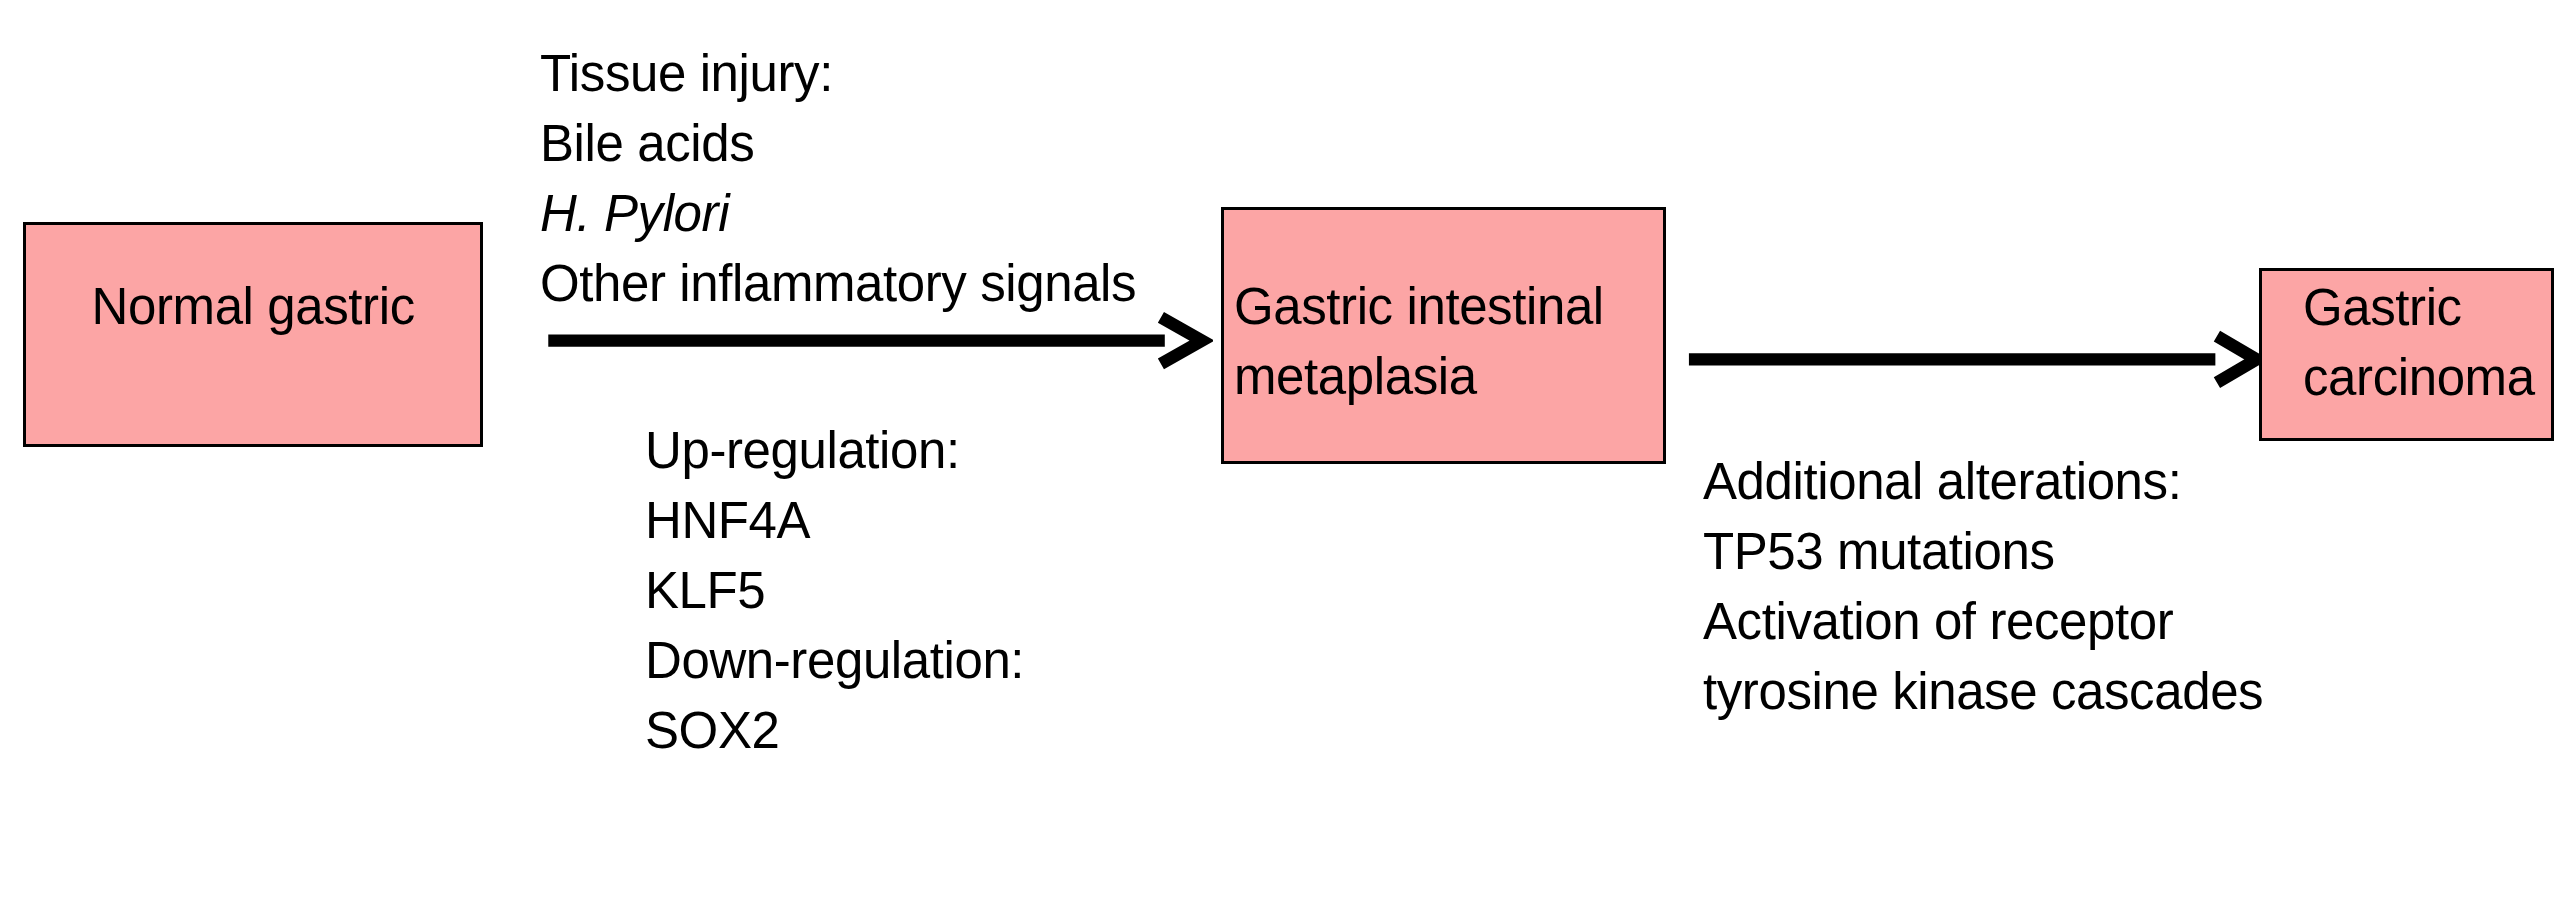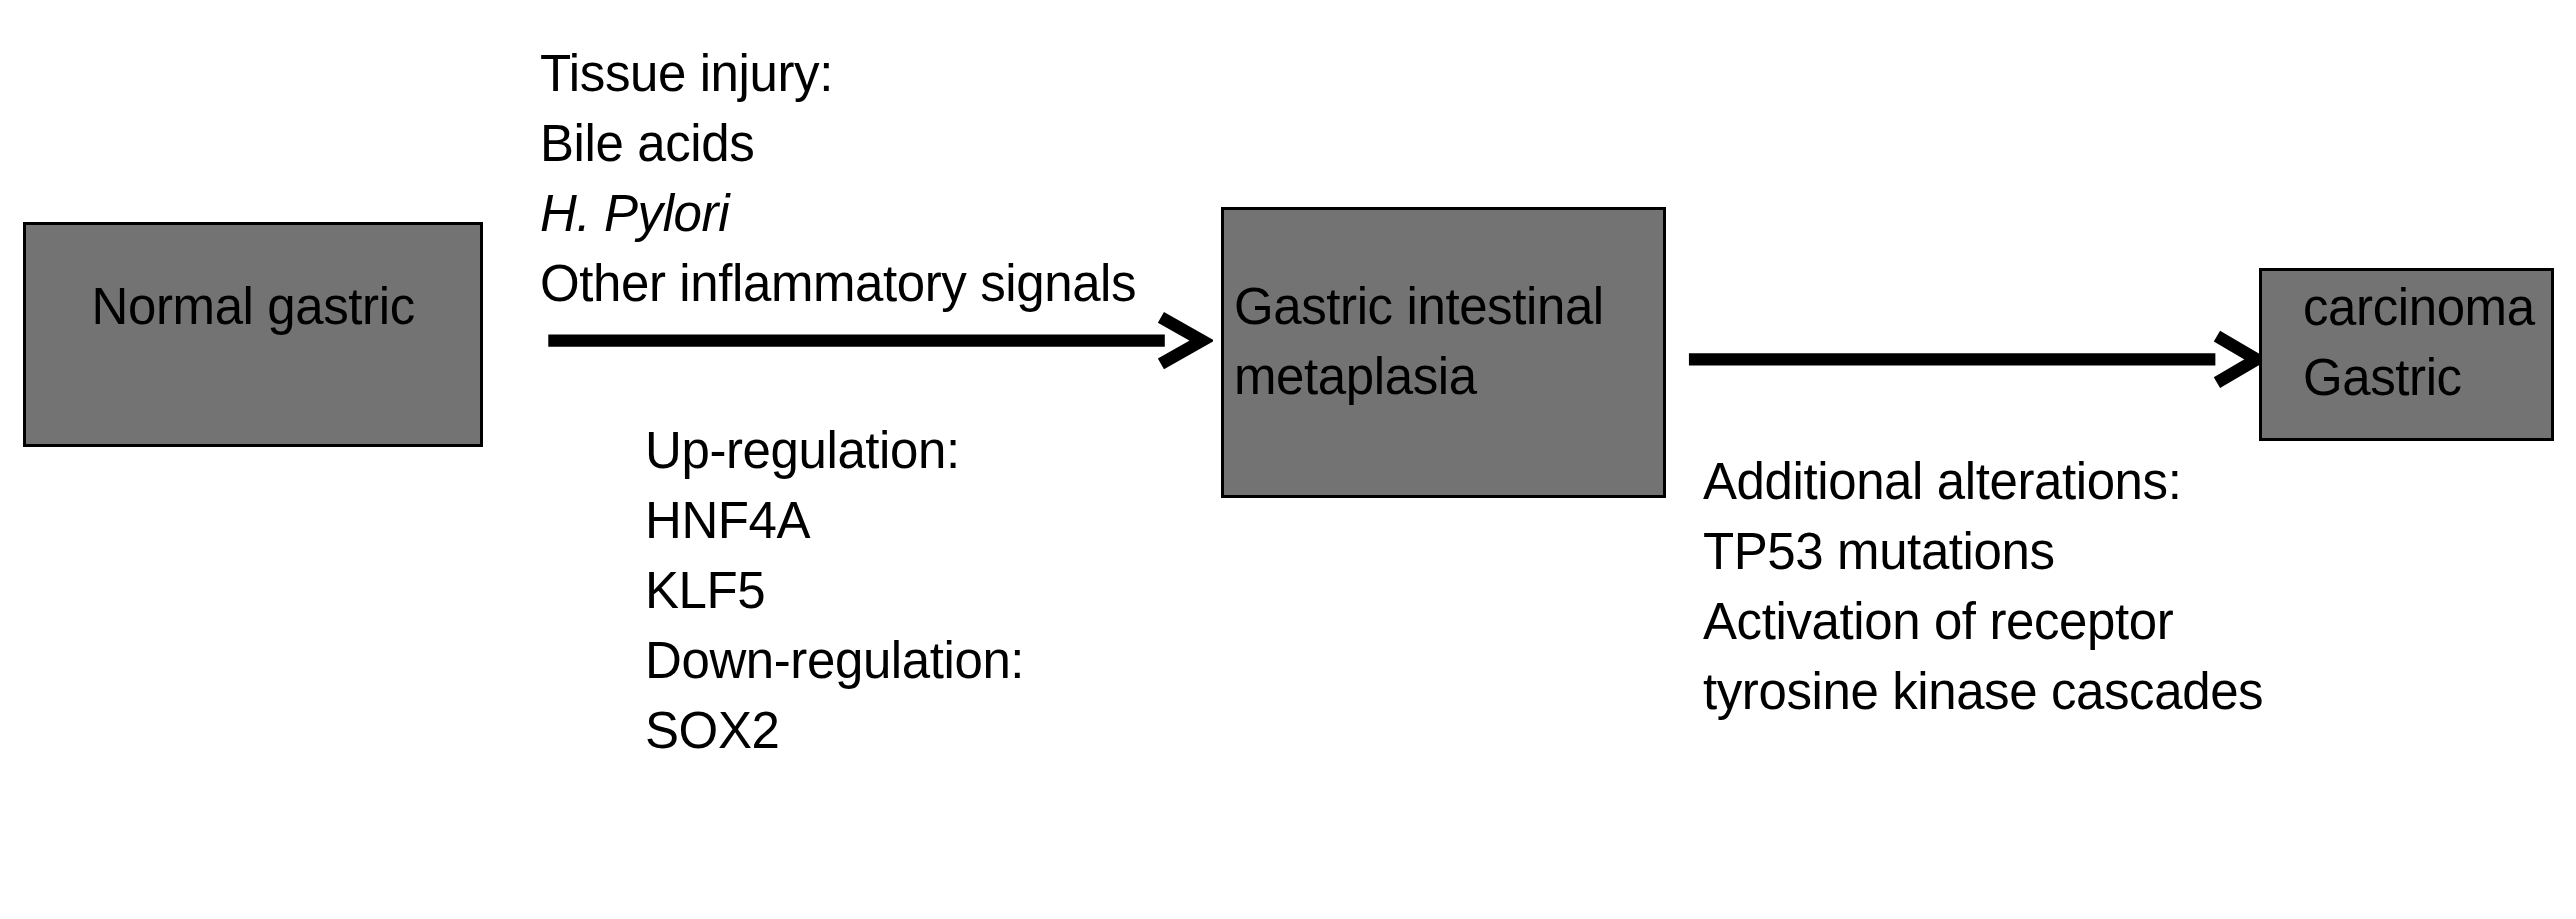--- a/index.html
+++ b/index.html
@@ -14,32 +14,32 @@
     height: 919px;
     background: #ffffff;
     font-family: "Liberation Sans", "DejaVu Sans", sans-serif;
     color: #000000;
     letter-spacing: -0.4px;
   }
   .node {
     position: absolute;
     box-sizing: border-box;
     border: 3.9px solid #000000;
-    background: #737373;
+    background: #fca5a5;
     font-size: 51px;
     line-height: 70px;
     white-space: nowrap;
   }
   .node .line { display: block; }
   #node-normal {
     left: 22.6px; top: 222px; width: 460px; height: 225px;
     padding: 47px 0 0 66px;
   }
   #node-gim {
-    left: 1221px; top: 207px; width: 445px; height: 291px;
+    left: 1221px; top: 207px; width: 445px; height: 257px;
     padding: 62px 0 0 10px;
   }
   #node-carcinoma {
     left: 2259px; top: 268px; width: 295px; height: 173px;
     padding: 1.6px 0 0 41px;
   }
   .ann {
     position: absolute;
     font-size: 51px;
     line-height: 70px;
@@ -101,18 +101,18 @@
   </div>
 
   <div class="ann" id="ann-alter">
     <span class="line">Additional alterations:</span>
     <span class="line">TP53 mutations</span>
     <span class="line">Activation of receptor</span>
     <span class="line">tyrosine kinase cascades</span>
   </div>
 
   <div class="node" id="node-carcinoma">
+    <span class="line">Gastric</span>
     <span class="line">carcinoma</span>
-    <span class="line">Gastric</span>
   </div>
 
 </div>
 
 
 </body></html>

